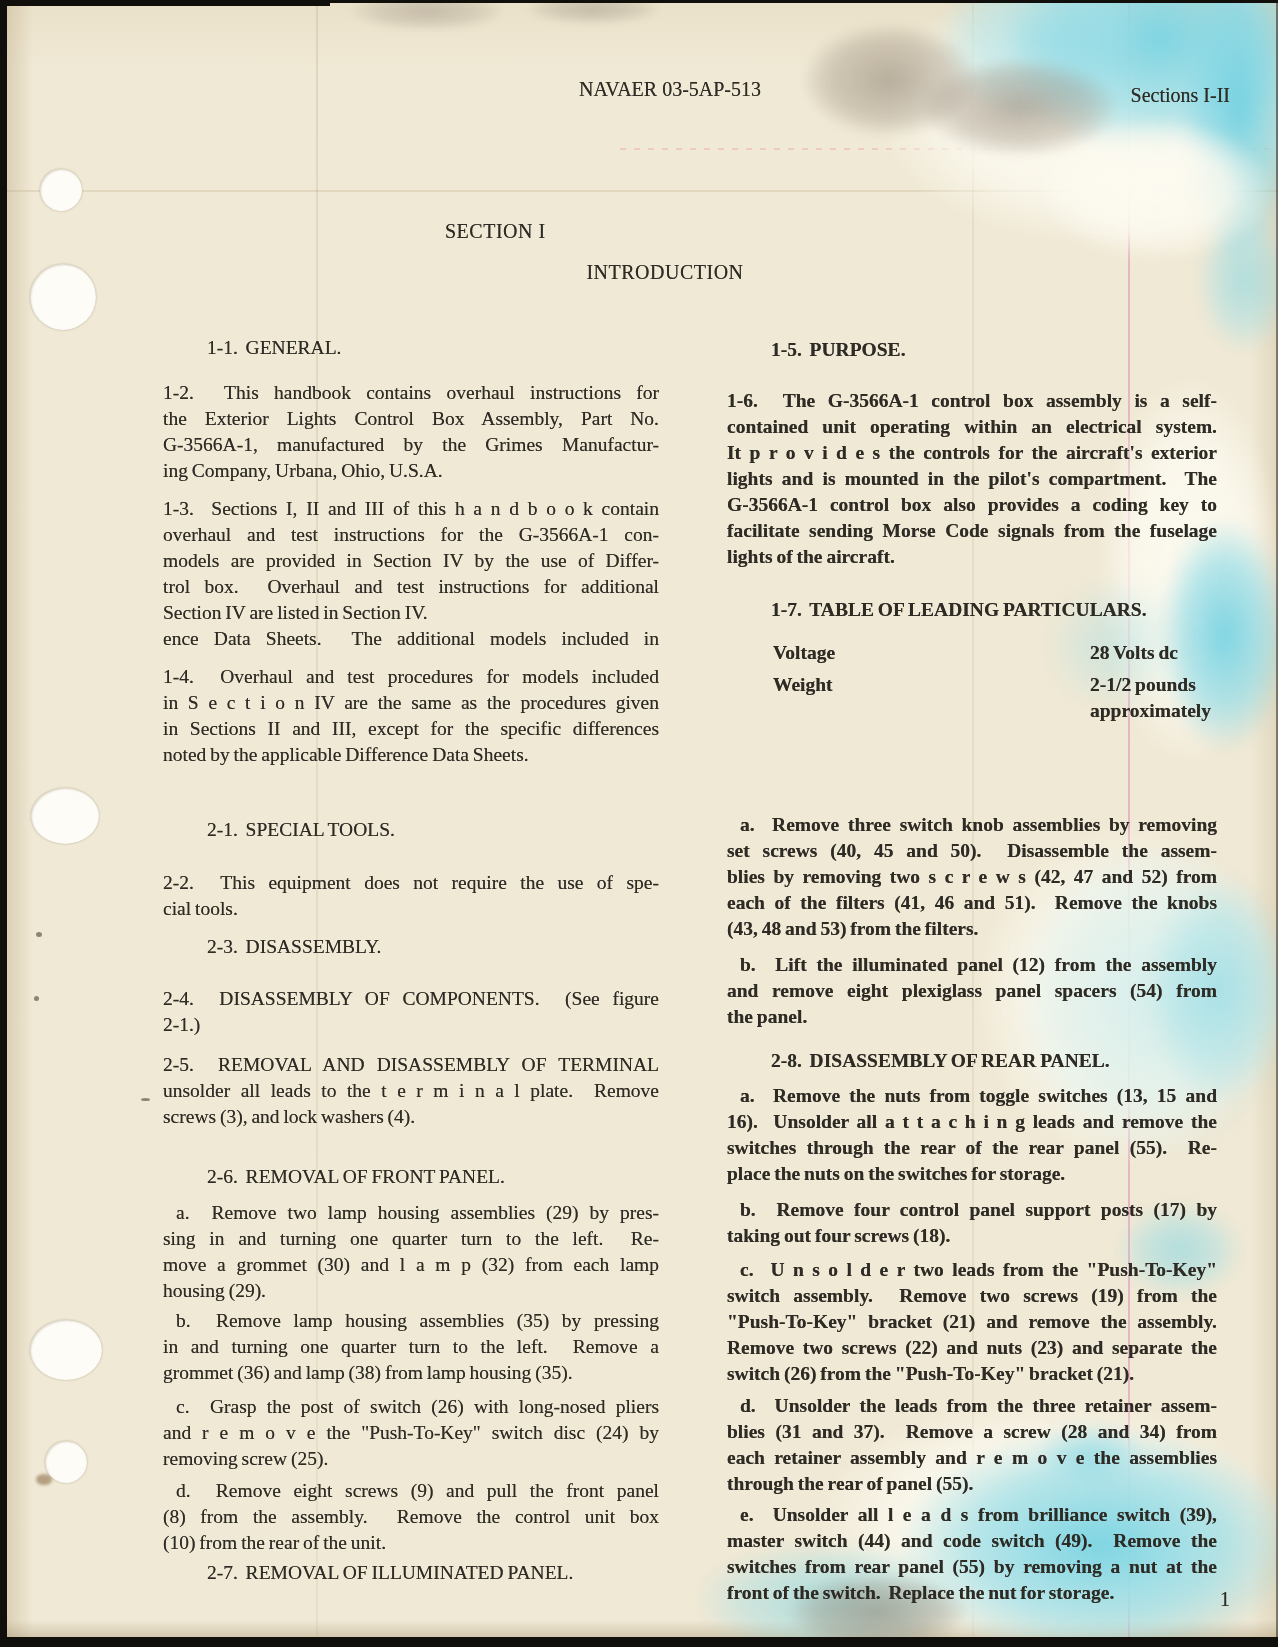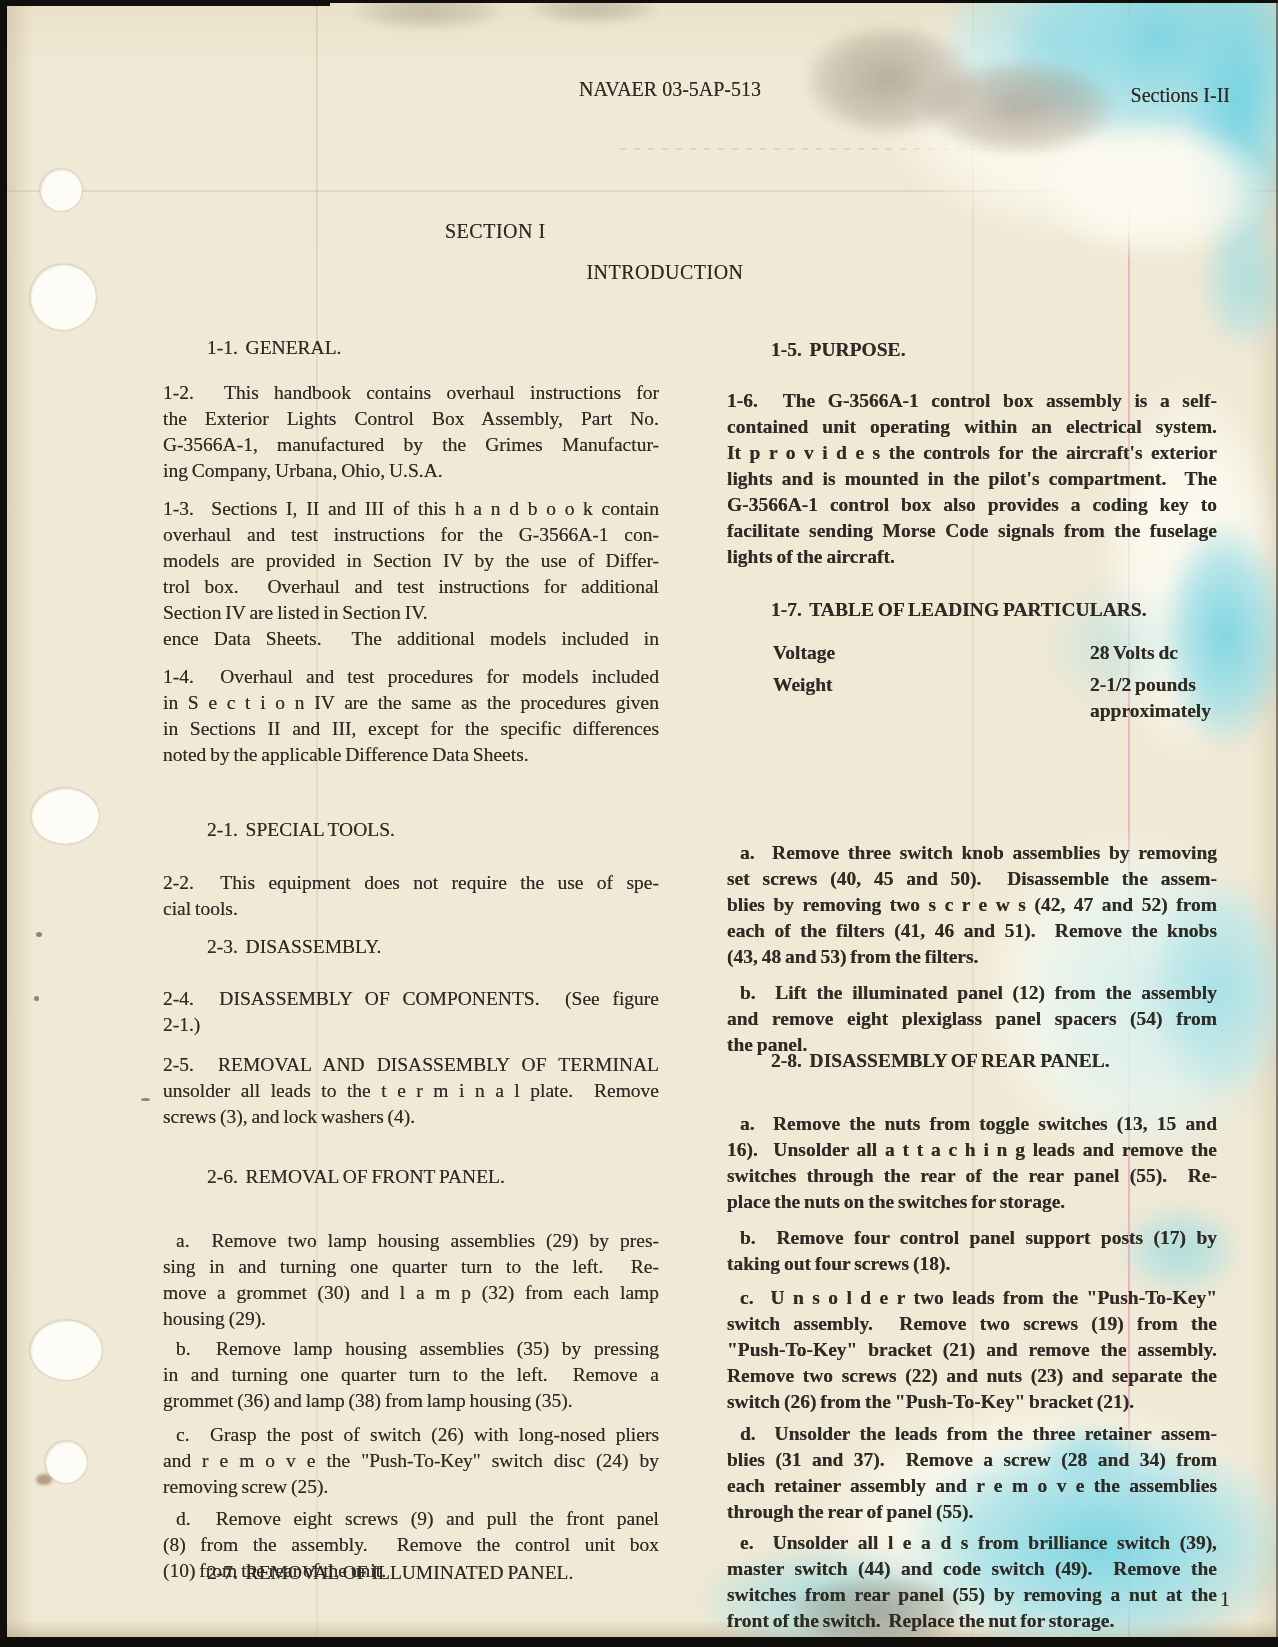--- a/index.html
+++ b/index.html
@@ -36,21 +36,21 @@
         box-shadow:0 0 2px rgba(120,105,80,.5), inset 1px 1px 2px rgba(170,155,125,.35);}
   
   .edge{position:absolute;background:#110f0c;}
   
   .txt{position:absolute;font-size:19.5px;line-height:26px;word-spacing:-1px;}
   .column{position:absolute;top:0;height:100%;}
   .block{position:absolute;left:0;right:0;}
   .tline{text-align:justify;text-align-last:justify;
          text-shadow:0 0 .6px rgba(46,43,37,.65);}
   .tline.last{text-align-last:left;}
-  .tline.indent{text-indent:13px;margin-top:28px;}
+  .tline.indent{text-indent:13px;}
   .heading .tline{text-align-last:left;margin-left:44px;}
   .trow{position:absolute;left:0;right:0;}
   .tlabel{position:absolute;left:46px;text-shadow:0 0 .6px rgba(46,43,37,.65);}
   .tvalue{position:absolute;left:320px;text-shadow:0 0 .6px rgba(46,43,37,.65);margin-left:43px;}
   .hdr{position:absolute;font-size:20px;text-shadow:0 0 .6px rgba(46,43,37,.65);}
 </style>
 </head>
 <body>
 
 <div class="page">

